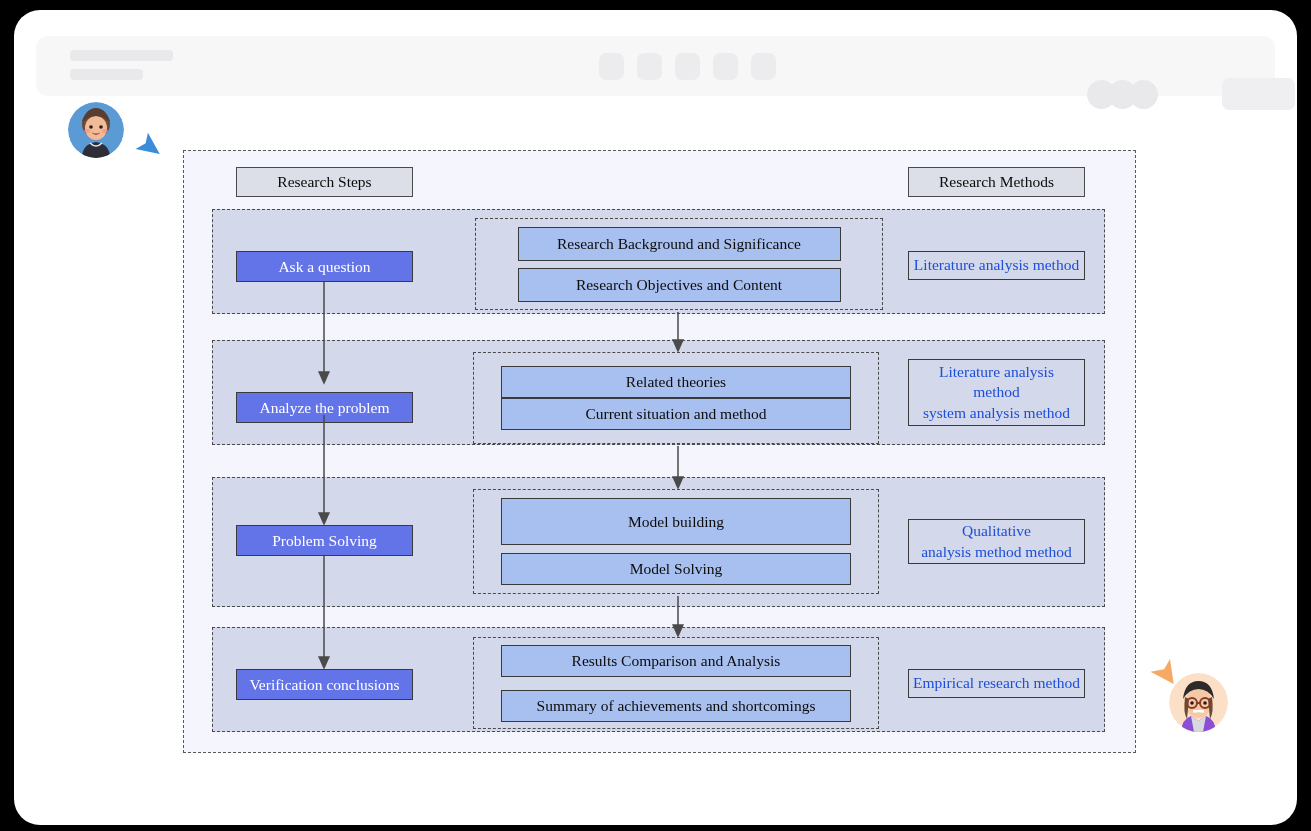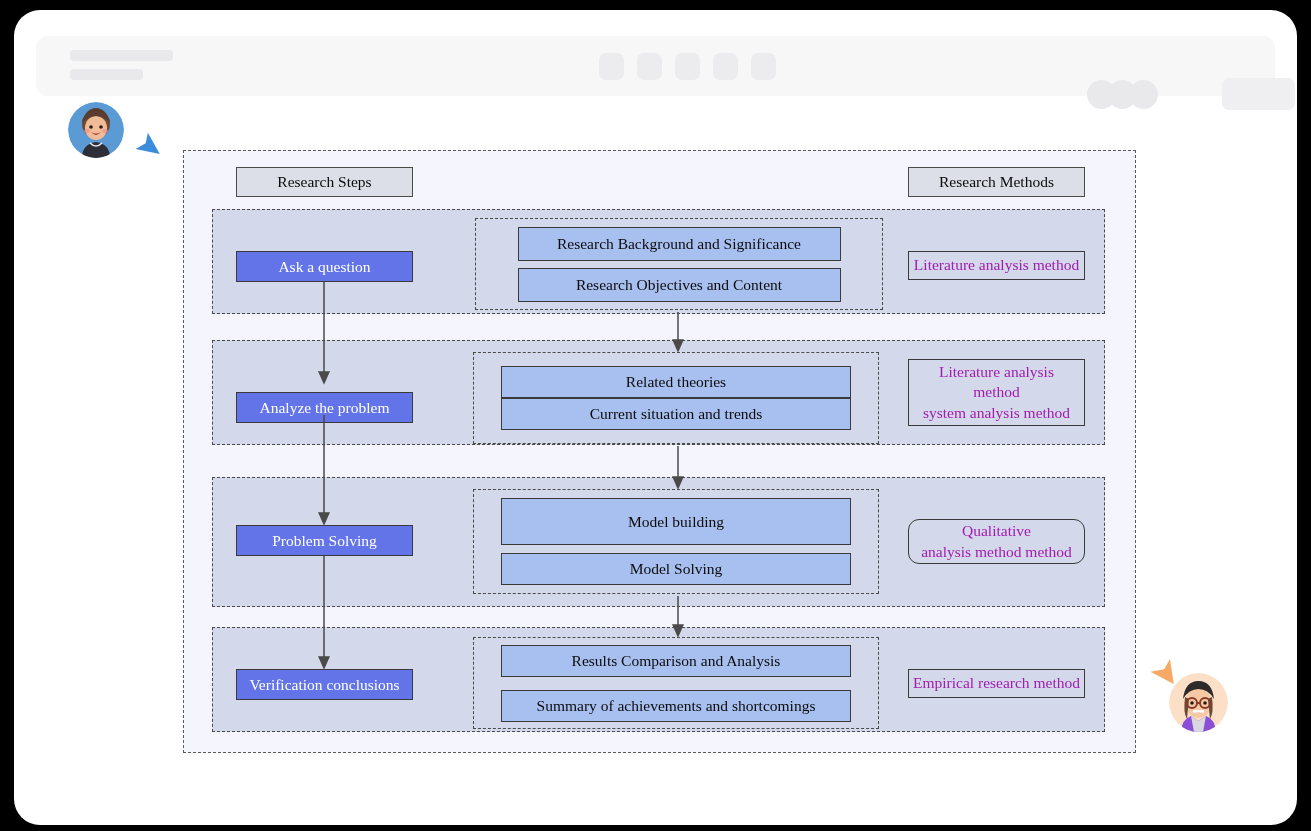--- a/index.html
+++ b/index.html
@@ -103,21 +103,21 @@
     border: 1.3px solid #3a3a3a;
     display: flex; align-items: center; justify-content: center;
     font-size: 15.5px; color: #0b0b0b; white-space: nowrap;
   }
 
   .method-box {
     position: absolute;
     background: #d3d8ea;
     border: 1.2px solid #3a3a3a;
     display: flex; align-items: center; justify-content: center;
-    text-align: center; font-size: 15.5px; color: #a21caf;
+    text-align: center; font-size: 15.5px; color: #1d4ed8;
     line-height: 1.32; white-space: pre-line;
   }
 
   .arrows { position: absolute; left: 0; top: 0; width: 953px; height: 603px;
             pointer-events: none; }
 </style>
 </head>
 <body>
 
 <div id="root">
@@ -193,33 +193,33 @@
       <div class="inner-dash" style="left:291px; top:67px; width:408px; height:92px; gap:7px;">
         <div class="content-box" style="width:323px; height:34px;">Research Background and Significance</div>
         <div class="content-box" style="width:323px; height:34px;">Research Objectives and Content</div>
       </div>
       <div class="method-box" style="left:724px; top:100px; width:177px; height:29px;">Literature analysis method</div>
 
       <div class="band b2"></div>
       <div class="step-box" style="left:52px; top:233px; width:177px; height:31px;margin-top:8px;">Analyze the problem</div>
       <div class="inner-dash" style="left:289px; top:201px; width:406px; height:92px; ">
         <div class="content-box" style="width:350px; height:32px;">Related theories</div>
-        <div class="content-box" style="width:350px; height:32px;">Current situation and trends</div>
+        <div class="content-box" style="width:350px; height:32px;">Current situation and method</div>
       </div>
       <div class="method-box" style="left:724px; top:208px; width:177px; height:67px;">Literature analysis
 method
 system analysis method</div>
 
       <div class="band b3"></div>
       <div class="step-box" style="left:52px; top:374px; width:177px; height:31px;">Problem Solving</div>
       <div class="inner-dash" style="left:289px; top:338px; width:406px; height:105px; gap:8px;">
         <div class="content-box" style="width:350px; height:47px;">Model building</div>
         <div class="content-box" style="width:350px; height:32px;">Model Solving</div>
       </div>
-      <div class="method-box" style="left:724px; top:368px; width:177px; height:45px;border-radius:11px;">Qualitative
+      <div class="method-box" style="left:724px; top:368px; width:177px; height:45px;">Qualitative
 analysis method  method</div>
 
       <div class="band b4"></div>
       <div class="step-box" style="left:52px; top:518px; width:177px; height:31px;">Verification conclusions</div>
       <div class="inner-dash" style="left:289px; top:486px; width:406px; height:92px; gap:13px;">
         <div class="content-box" style="width:350px; height:32px;">Results Comparison and Analysis</div>
         <div class="content-box" style="width:350px; height:32px;">Summary of achievements and shortcomings</div>
       </div>
       <div class="method-box" style="left:724px; top:518px; width:177px; height:29px;">Empirical research method</div>
 

